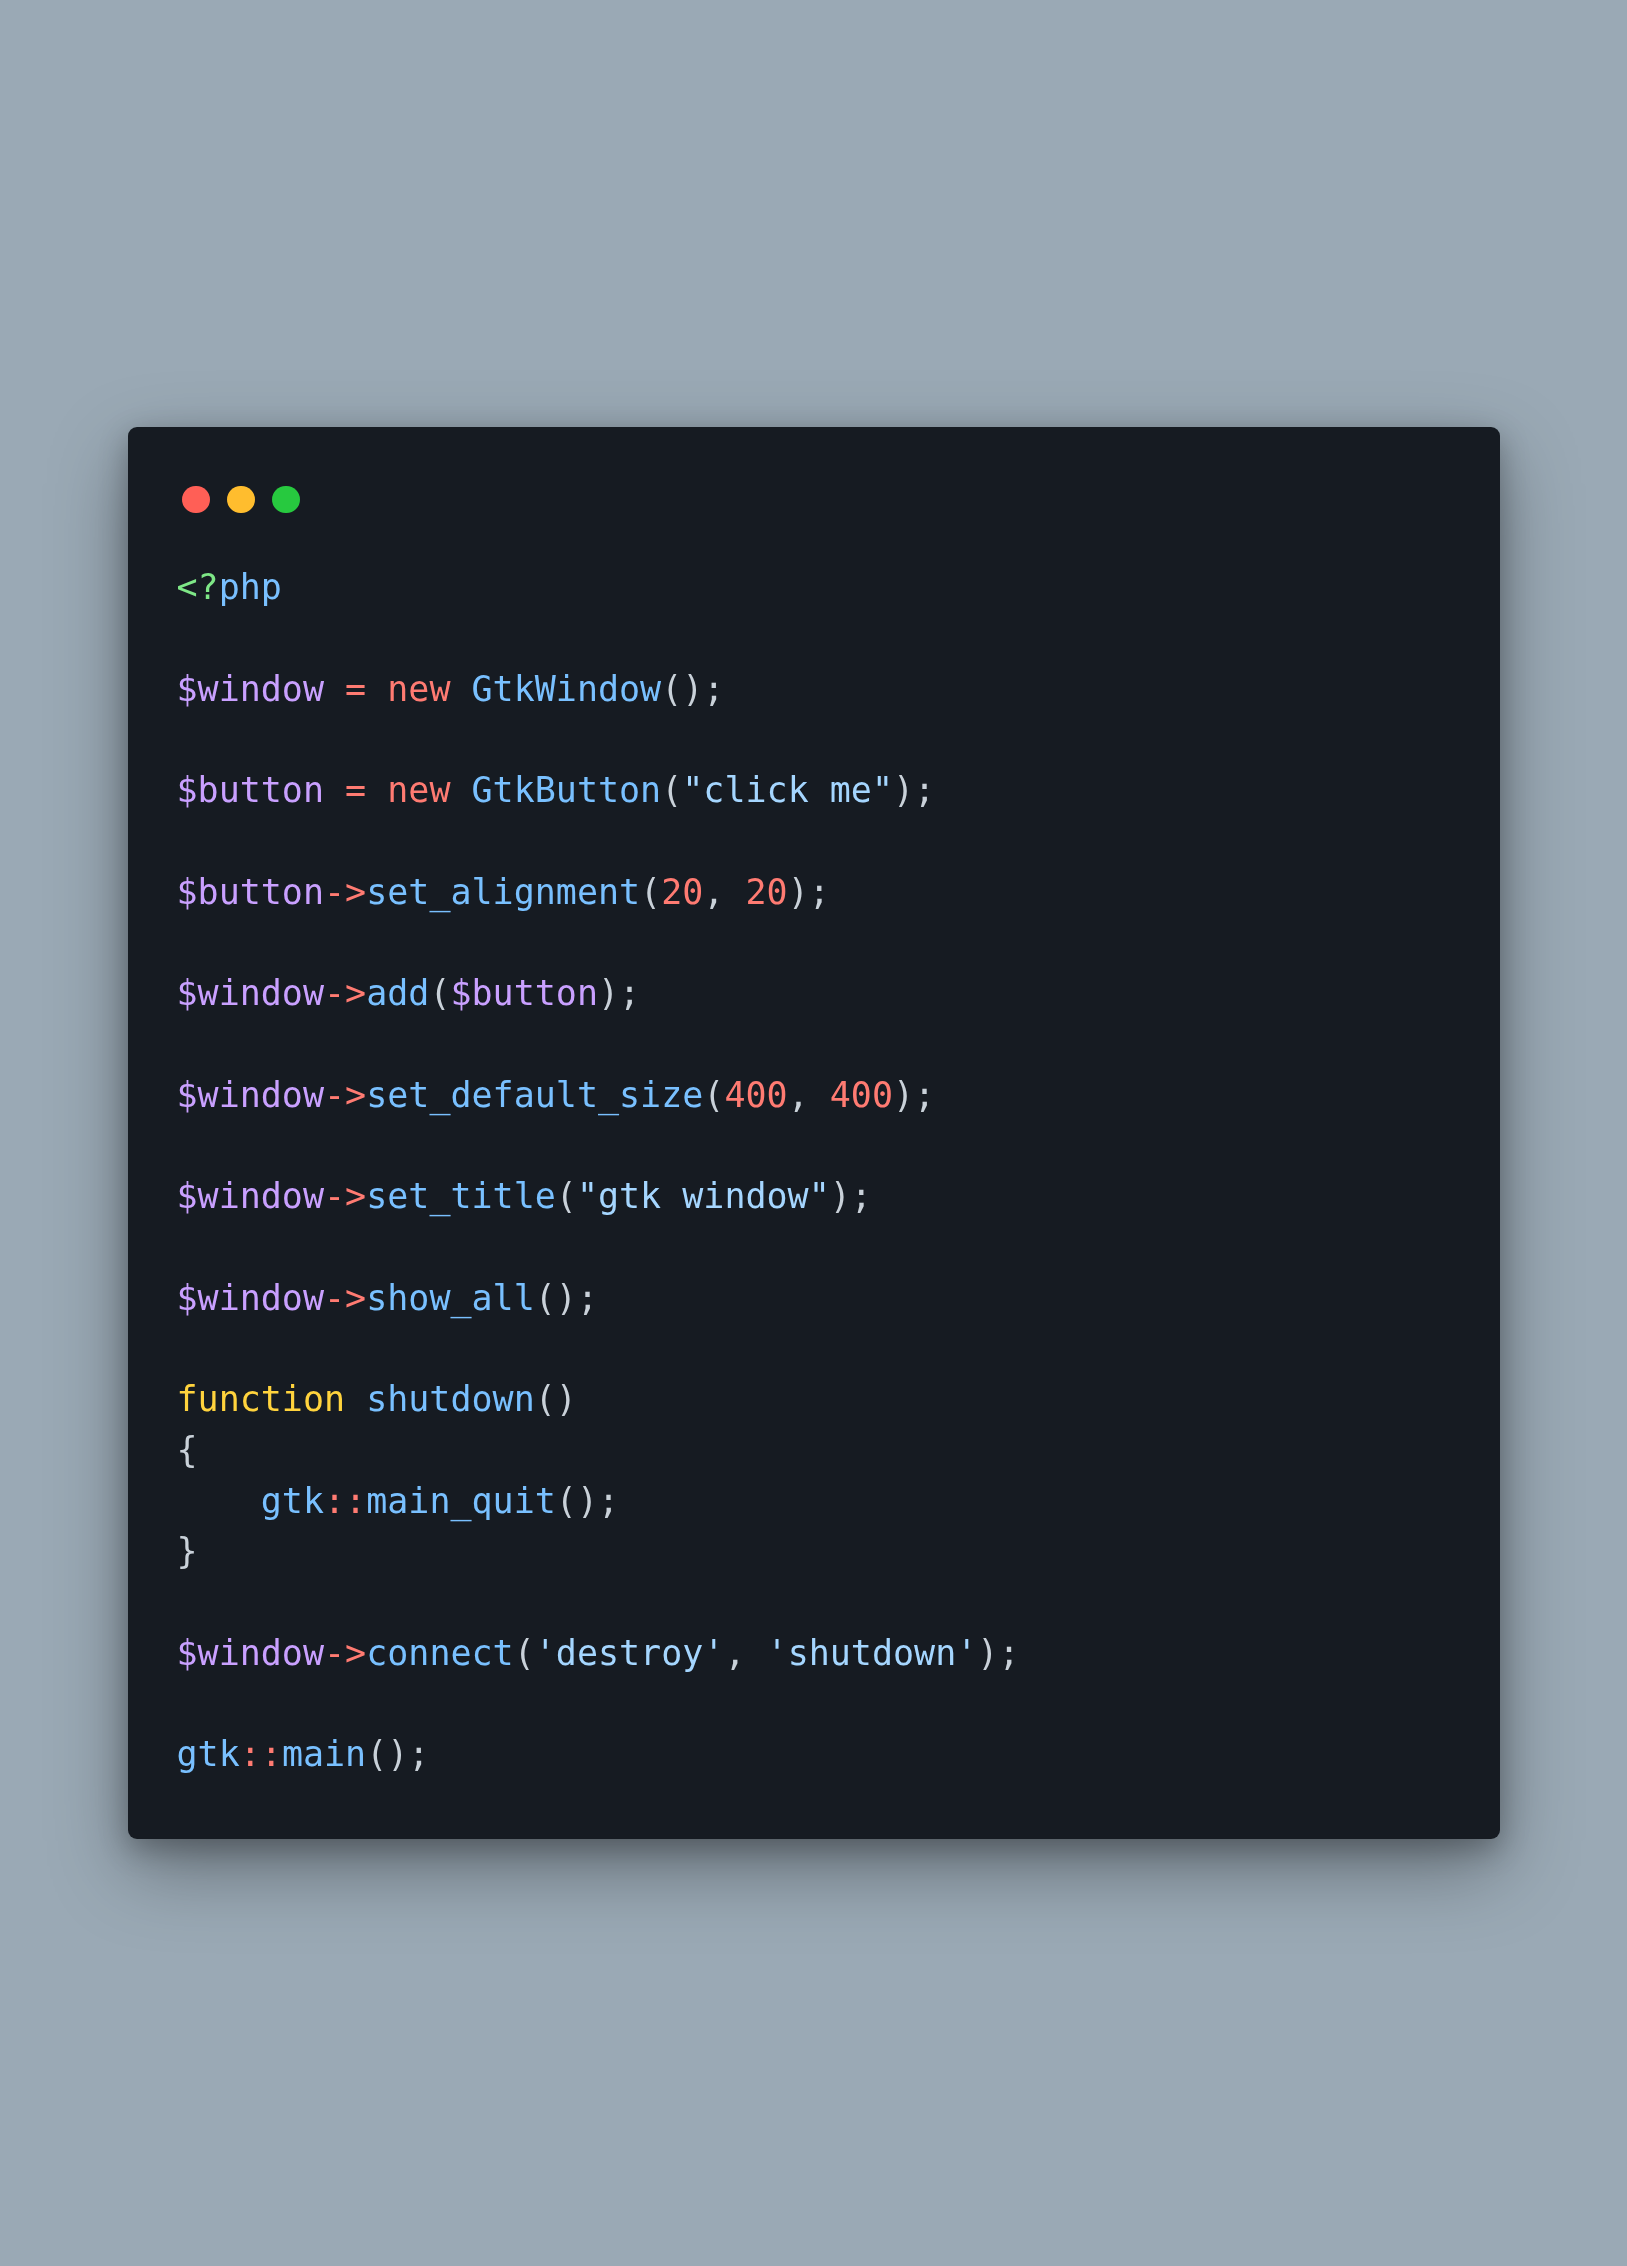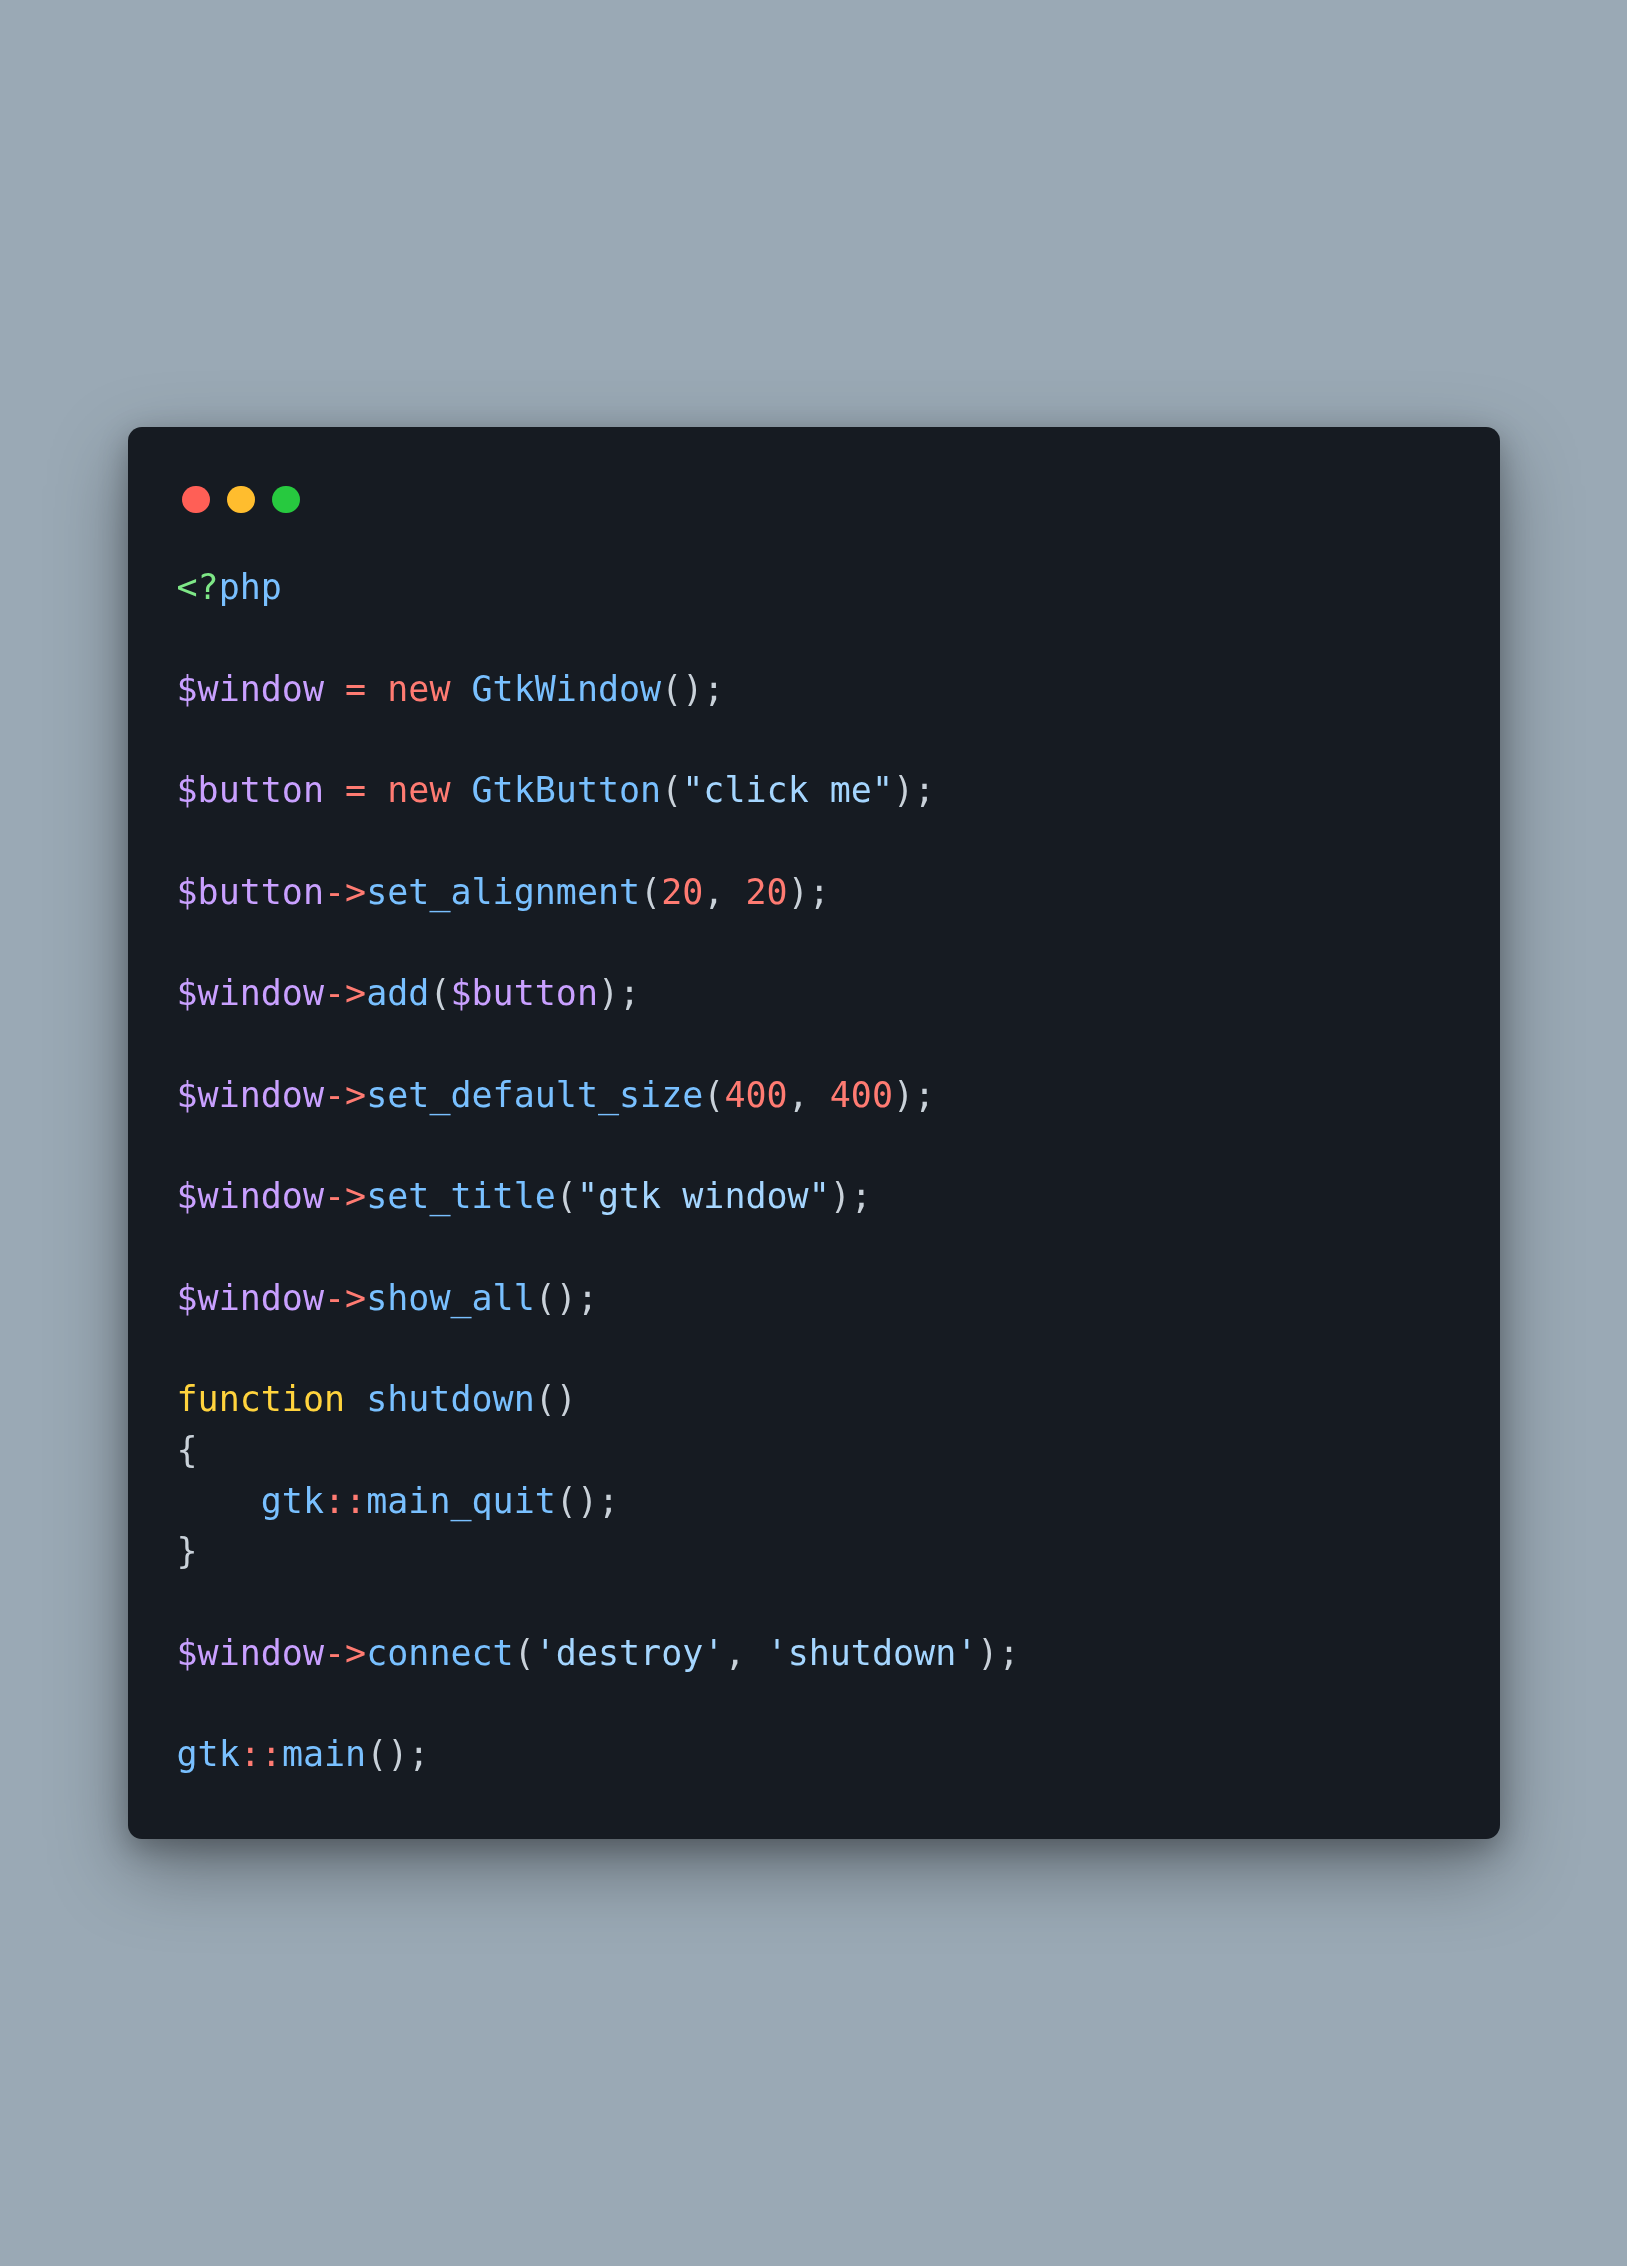--- a/index.html
+++ b/index.html
@@ -7,21 +7,21 @@
       background: #9aa9b5;
       width: 1627px;
       height: 2266px;
       display: flex;
       align-items: center;
       justify-content: center;
       font-family: "SF Mono", "Menlo", "Consolas", monospace;
     }
     .window {
       background: #161b22;
-      border-radius: 14px;
+      border-radius: 9px;
       width: 1372px;
       padding: 49px 49px 59px 49px;
       box-shadow: 0 29px 78px rgba(0,0,0,0.35), 0 9.8px 29px rgba(0,0,0,0.25);
     }
     .titlebar {
       display: flex;
       gap: 17.6px;
       padding: 9.8px 5.9px 49px 5.9px;
     }
     .dot {

